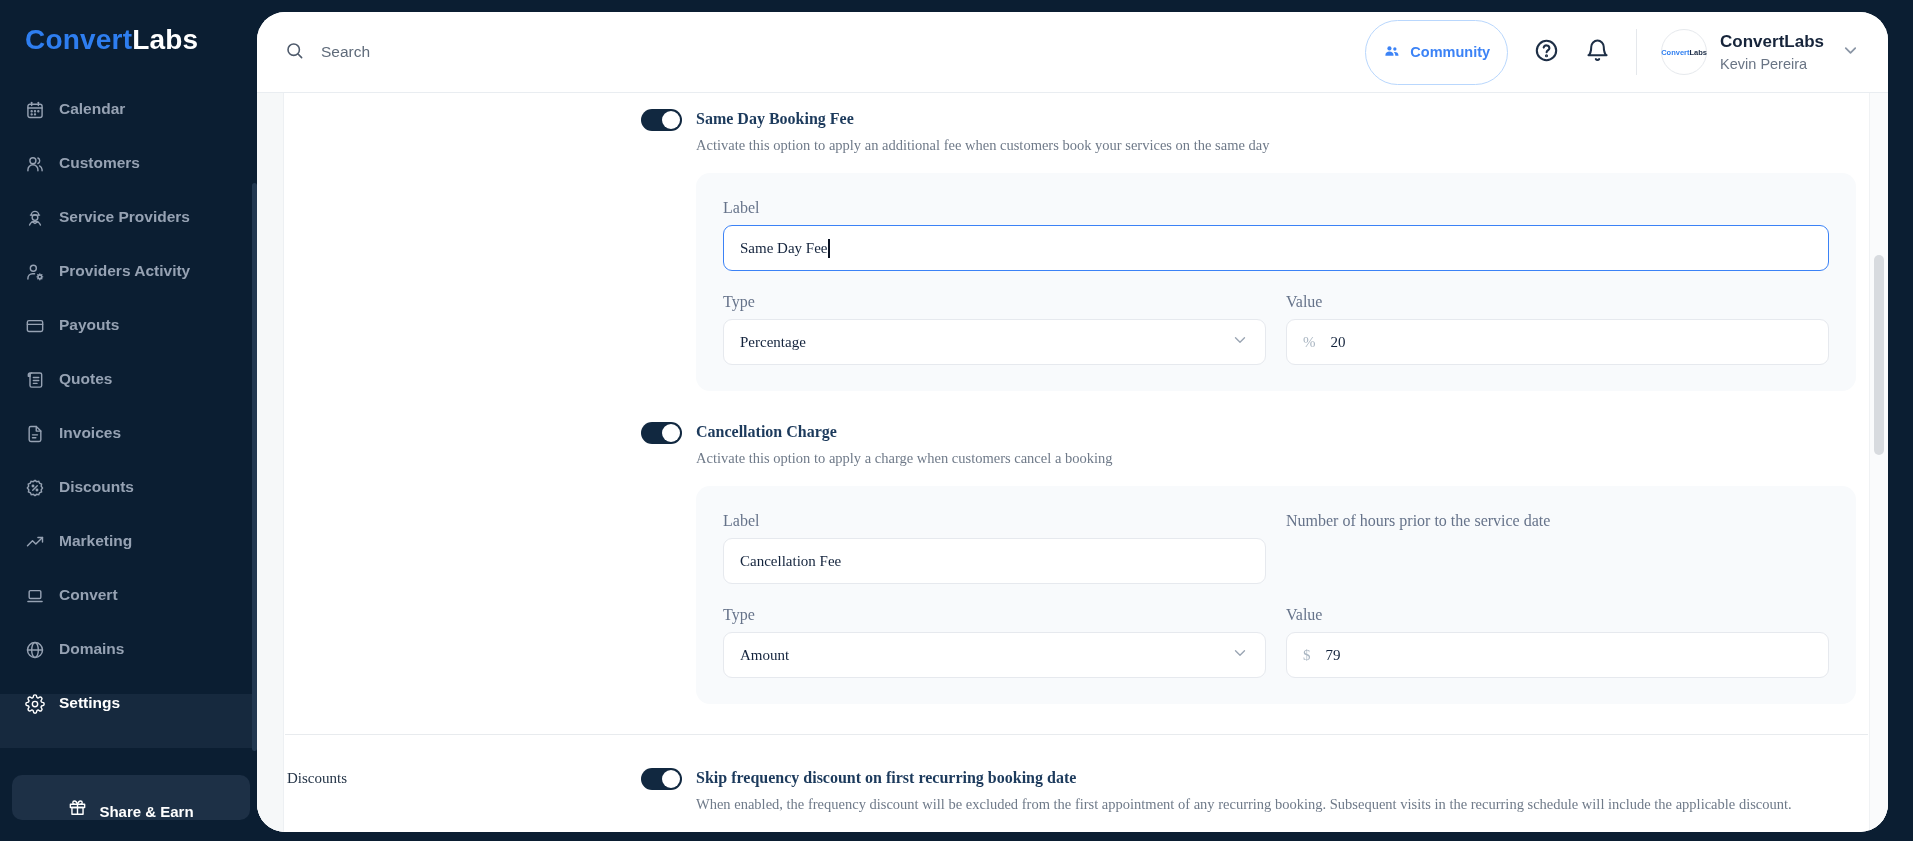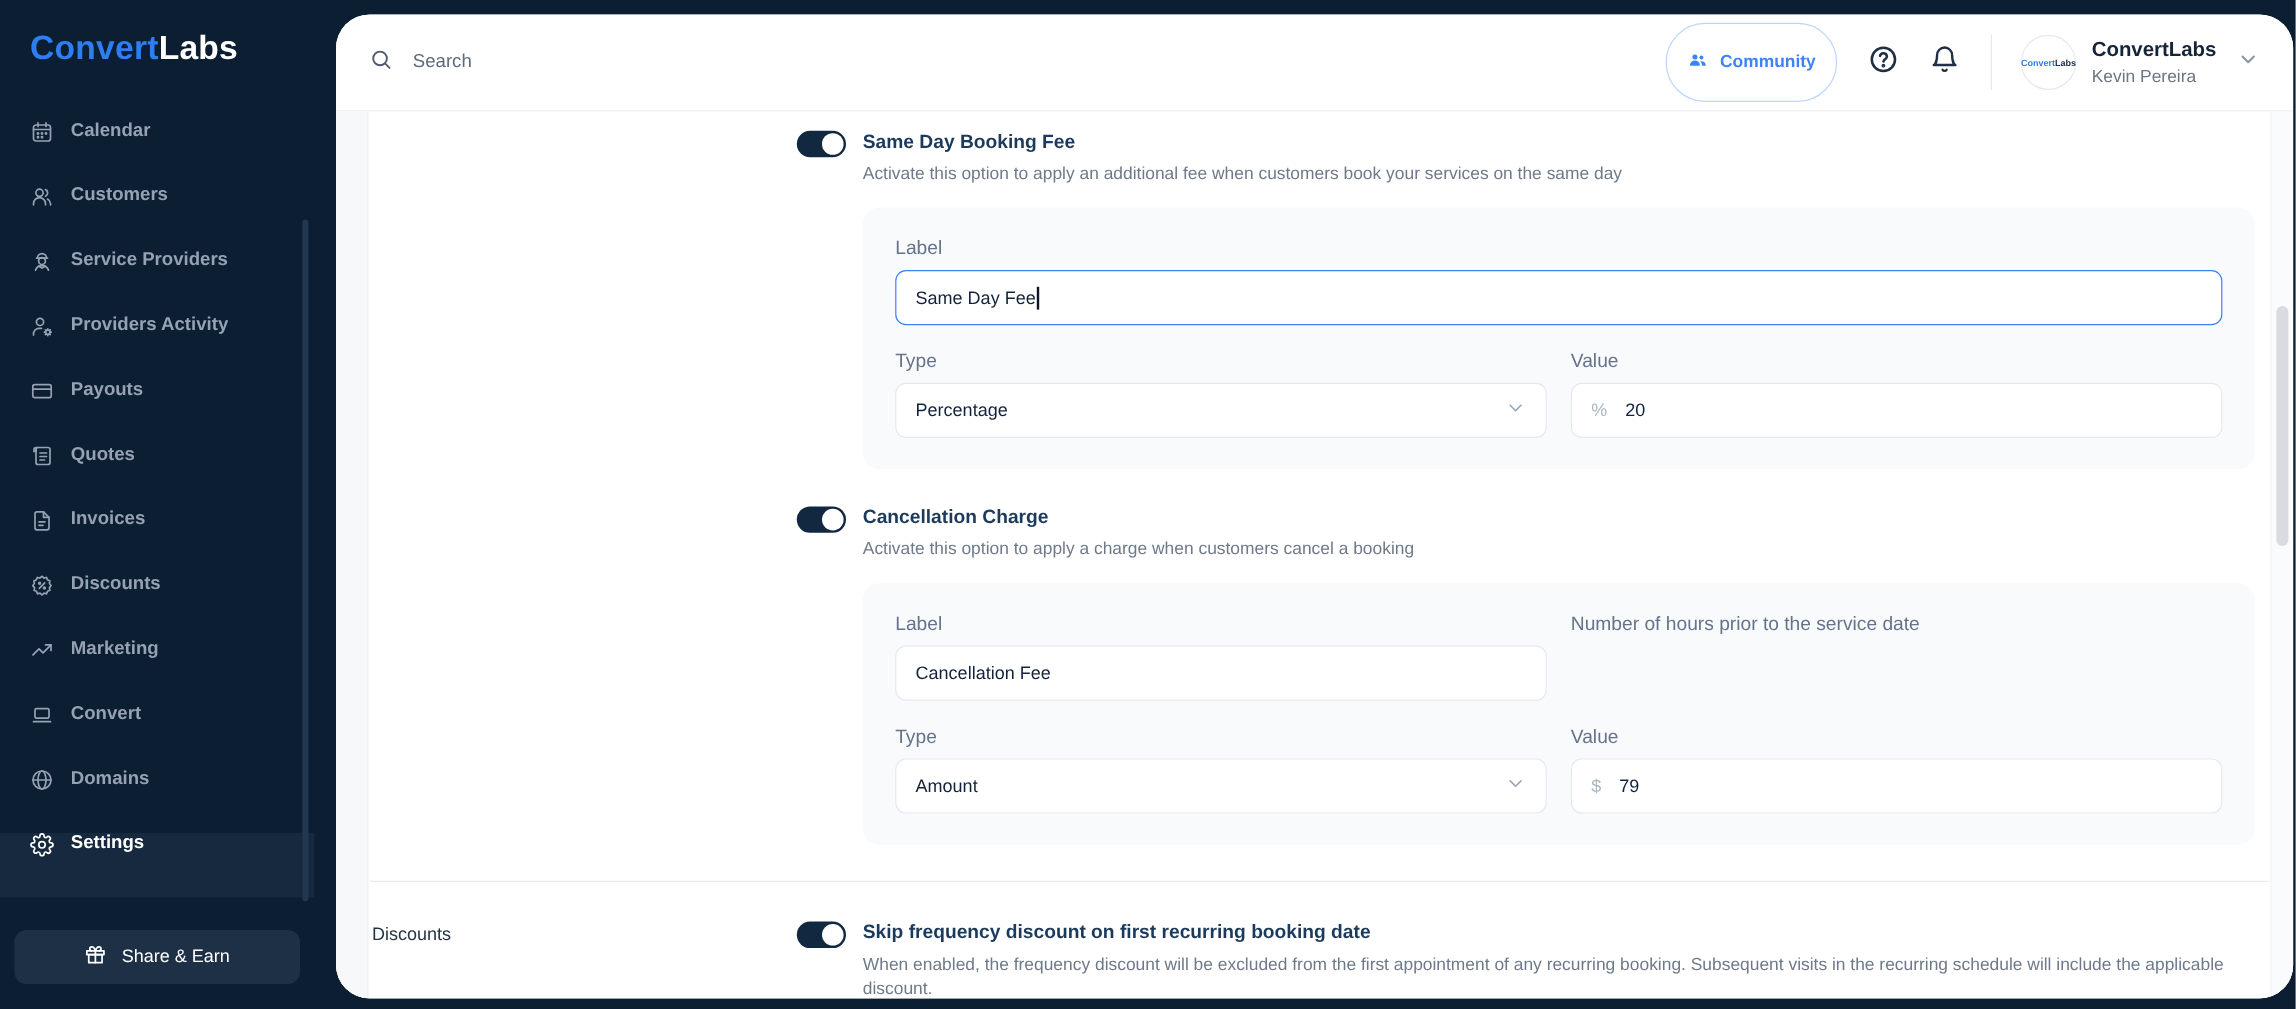--- a/index.html
+++ b/index.html
@@ -13,26 +13,26 @@
   .logo .l2 { color:#ffffff; }
   .nav { margin-top:44px; }
   .nav-item { display:flex; gap:14px; height:54px; padding-left:25px;
               color:#96a2b3; font-size:15.5px; font-weight:600; cursor:pointer; }
   .nav-item svg { width:20px; height:20px; stroke:#96a2b3; flex:0 0 20px; }
   .nav-item.active { background:#16293e; color:#ffffff; }
   .nav-item.active svg { stroke:#ffffff; }
   .side-scrollbar { position:absolute; right:5px; top:183px; width:5px; height:568px;
                     background:#223850; border-radius:3px; }
   .share-earn { position:absolute; left:12px; right:12px; bottom:21px; height:45px;
-                background:#1d3046; border-radius:10px; display:flex; align-items:center;
-                justify-content:center; gap:12px; color:#fff; font-size:15px; font-weight:400; cursor:pointer; }
+                background:#1d3046; border-radius:10px; display:flex; align-items:flex-end;
+                justify-content:center; gap:12px; color:#fff; font-size:15px; font-weight:700; cursor:pointer; }
   .share-earn svg { width:19px; height:19px; stroke:#ffffff; }
 
   
-  .card { position:absolute; left:280px; top:12px; width:1631px; height:820px;
+  .card { position:absolute; left:257px; top:12px; width:1631px; height:820px;
           background:#ffffff; border-radius:28px; overflow:hidden; }
 
   .topbar { height:81px; display:flex; align-items:center; padding:0 28px;
             border-bottom:1px solid #e9edf1; background:#fff; }
   .search { display:flex; align-items:center; gap:17px; flex:1; cursor:text; }
   .search svg { width:19px; height:19px; stroke:#4e5a6b; }
   .search .ph { color:#5f6b7a; font-size:15.5px; }
   .community { display:flex; align-items:center; gap:9px; border:1.5px solid #b9d7fd;
                border-radius:999px; padding:21px 17px; color:#3c83f6; font-size:14.5px;
                font-weight:600; background:#fff; cursor:pointer; }
@@ -53,21 +53,21 @@
   
   .content { position:relative; height:739px; background:#fff; overflow:hidden; }
   .gutter-l { position:absolute; left:0; top:0; bottom:0; width:27px; background:#f6f8f9;
               border-right:1px solid #edf0f3; }
   .scroll-track { position:absolute; right:0; top:0; bottom:0; width:19px; background:#fafbfc;
                   border-left:1px solid #f0f2f4; }
   .scroll-thumb { position:absolute; right:4px; top:162px; width:10px; height:200px;
                   background:#d8dbdf; border-radius:5px; cursor:pointer; }
   .sheet { position:absolute; left:28px; right:20px; top:0; }
 
-  .srow { display:flex; }
+  .srow { display:flex;font-family:Liberation Serif, serif; }
   .srow-left { width:356px; padding-left:2px; flex:0 0 356px; }
   .srow-main { flex:1; }
   .sec-head { display:flex; gap:14px; align-items:flex-start; }
   .toggle { width:41px; height:22px; border-radius:11px; background:#112840; position:relative;
             flex:0 0 41px; margin-top:1px; cursor:pointer; }
   .toggle .knob { position:absolute; right:2px; top:2px; width:18px; height:18px;
                   border-radius:50%; background:#ffffff; }
   .sec-title { font-size:16px; font-weight:600; color:#1c3a5c; line-height:22px; }
   .sec-desc { font-size:14.5px; color:#6f7a89; margin-top:5px; line-height:20px; }
 

